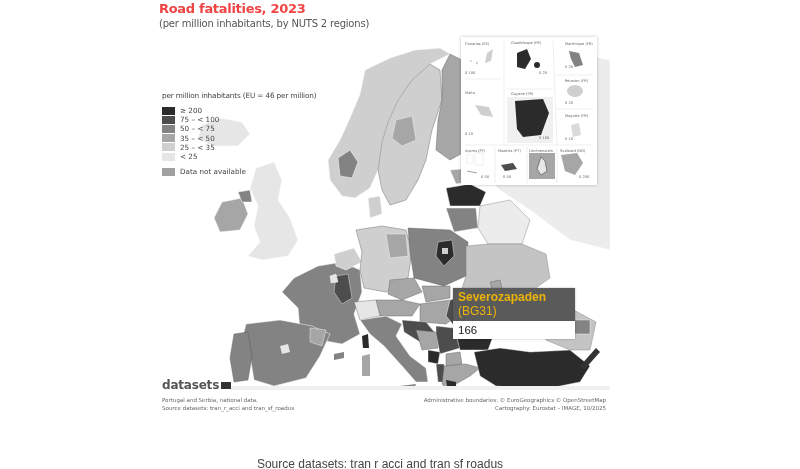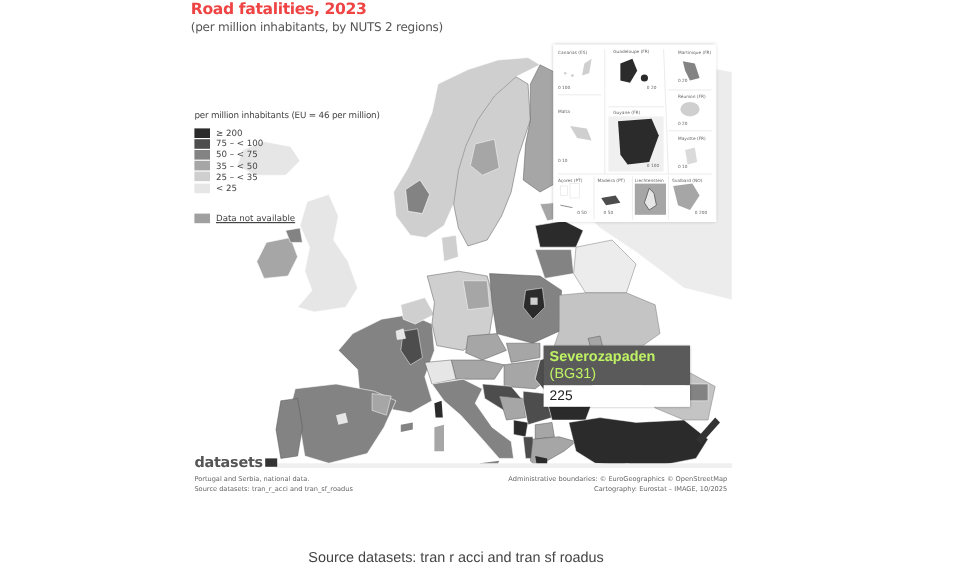--- a/index.html
+++ b/index.html
@@ -4,25 +4,25 @@
 <style>
   html, body { margin:0; padding:0; background:#ffffff; }
   body { width:800px; height:469px; position:relative; overflow:hidden; font-family:"Liberation Sans", sans-serif; }
   .title { position:absolute; left:159px; top:1px; font-family:"DejaVu Sans", sans-serif; font-weight:bold; font-size:13px; color:#ef4444; letter-spacing:-0.3px; }
   .subtitle { position:absolute; left:159px; top:18px; font-family:"DejaVu Sans", sans-serif; font-size:10px; color:#555; letter-spacing:-0.2px; }
   .map { position:absolute; left:150px; top:30px; width:460px; height:360px; }
   .legend { position:absolute; left:162px; top:91px; font-family:"DejaVu Sans", sans-serif; color:#444; }
   .legend .lt { font-size:7.3px; margin-bottom:6px; letter-spacing:-0.15px; }
   .legend .row { display:flex; align-items:center; height:9.2px; font-size:7.2px; }
   .legend .sw { width:13px; height:8px; margin-right:5px; }
-  .legend .na { margin-top:16px;text-decoration:underline; }
+  .legend .na { margin-top:6px; }
   .inset { position:absolute; left:461px; top:37px; width:136px; height:148px; background:#fff; box-shadow:0 0 3px rgba(0,0,0,0.25); font-family:"DejaVu Sans", sans-serif; font-size:3.6px; color:#666; }
   .inset .lbl { position:absolute; white-space:nowrap; }
   .tooltip { position:absolute; left:453px; top:288px; width:122px; font-family:"Liberation Sans", sans-serif; box-shadow:0 0 2px rgba(0,0,0,0.3); }
-  .tooltip .th { background:#5a5a5a; color:#bef264; font-size:12px; padding:2px 5px 3px 5px; }
+  .tooltip .th { background:#5a5a5a; color:#eab308; font-size:12px; padding:2px 5px 3px 5px; }
   .tooltip .th b { font-weight:bold; }
   .tooltip .tv { background:#fff; color:#222; font-size:11.5px; padding:3px 5px; }
   .eurostat { position:absolute; left:162px; top:378px; font-family:"DejaVu Sans", sans-serif; font-weight:bold; font-size:12px; color:#555; letter-spacing:-0.2px; display:flex; align-items:center; }
   .eurostat .flag { width:10px; height:7px; background:#333; margin-left:2px; }
   .notes { position:absolute; left:162px; top:396px; font-family:"DejaVu Sans", sans-serif; font-size:5.5px; color:#666; line-height:8px; }
   .credits { position:absolute; right:194px; top:396px; text-align:right; font-family:"DejaVu Sans", sans-serif; font-size:5.5px; color:#666; line-height:8px; }
   .caption { position:absolute; left:0; width:760px; top:457px; text-align:center; font-family:"Liberation Sans", sans-serif; font-size:12px; color:#444; }
 </style>
 </head>
 <body>
@@ -213,21 +213,21 @@
   <span class="lbl" style="left:20px;top:138px">0  50</span>
   <span class="lbl" style="left:37px;top:112px">Madeira (PT)</span>
   <span class="lbl" style="left:42px;top:138px">0  50</span>
   <span class="lbl" style="left:68px;top:112px">Liechtenstein</span>
   <span class="lbl" style="left:99px;top:112px">Svalbard (NO)</span>
   <span class="lbl" style="left:118px;top:138px">0  200</span>
 </div>
 
 <div class="tooltip">
   <div class="th"><b>Severozapaden</b> <span>(BG31)</span></div>
-  <div class="tv">225</div>
+  <div class="tv">166</div>
 </div>
 
 <div class="eurostat">
     <span>datasets</span>
     <span class="flag"></span>
   </div>
 <div class="notes">
   <div>Portugal and Serbia, national data.</div>
   <div>Source datasets: tran_r_acci and tran_sf_roadus</div>
 </div>

